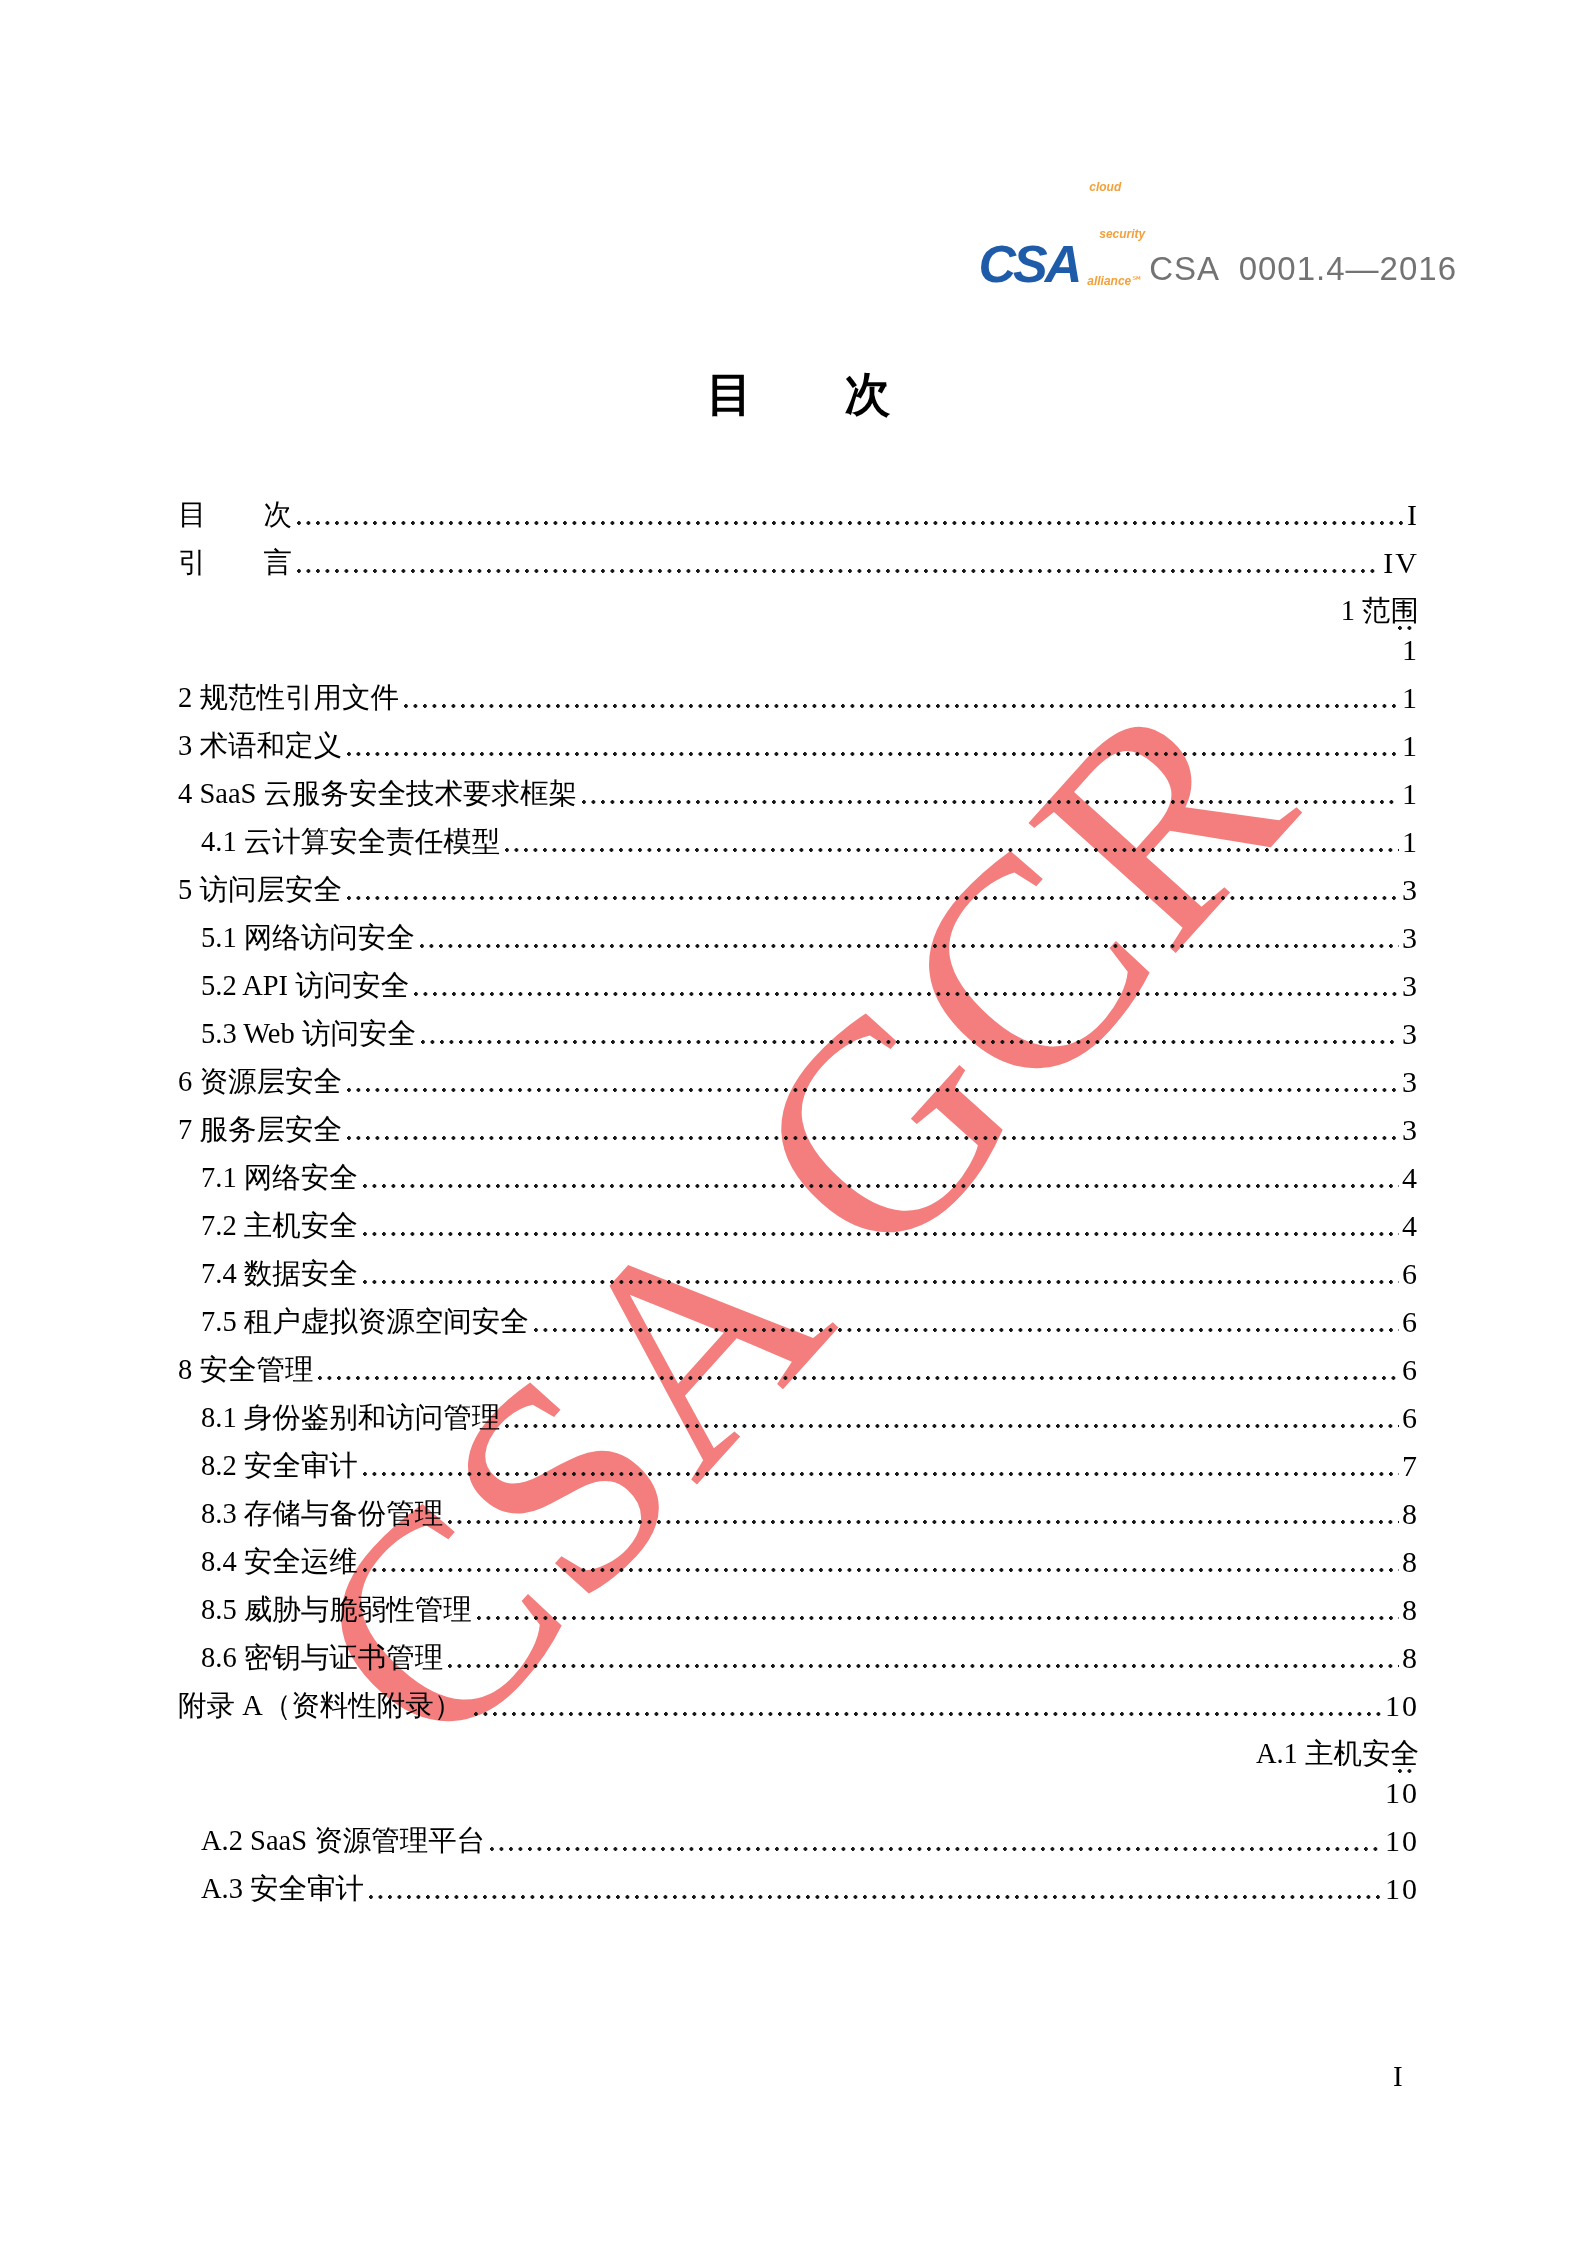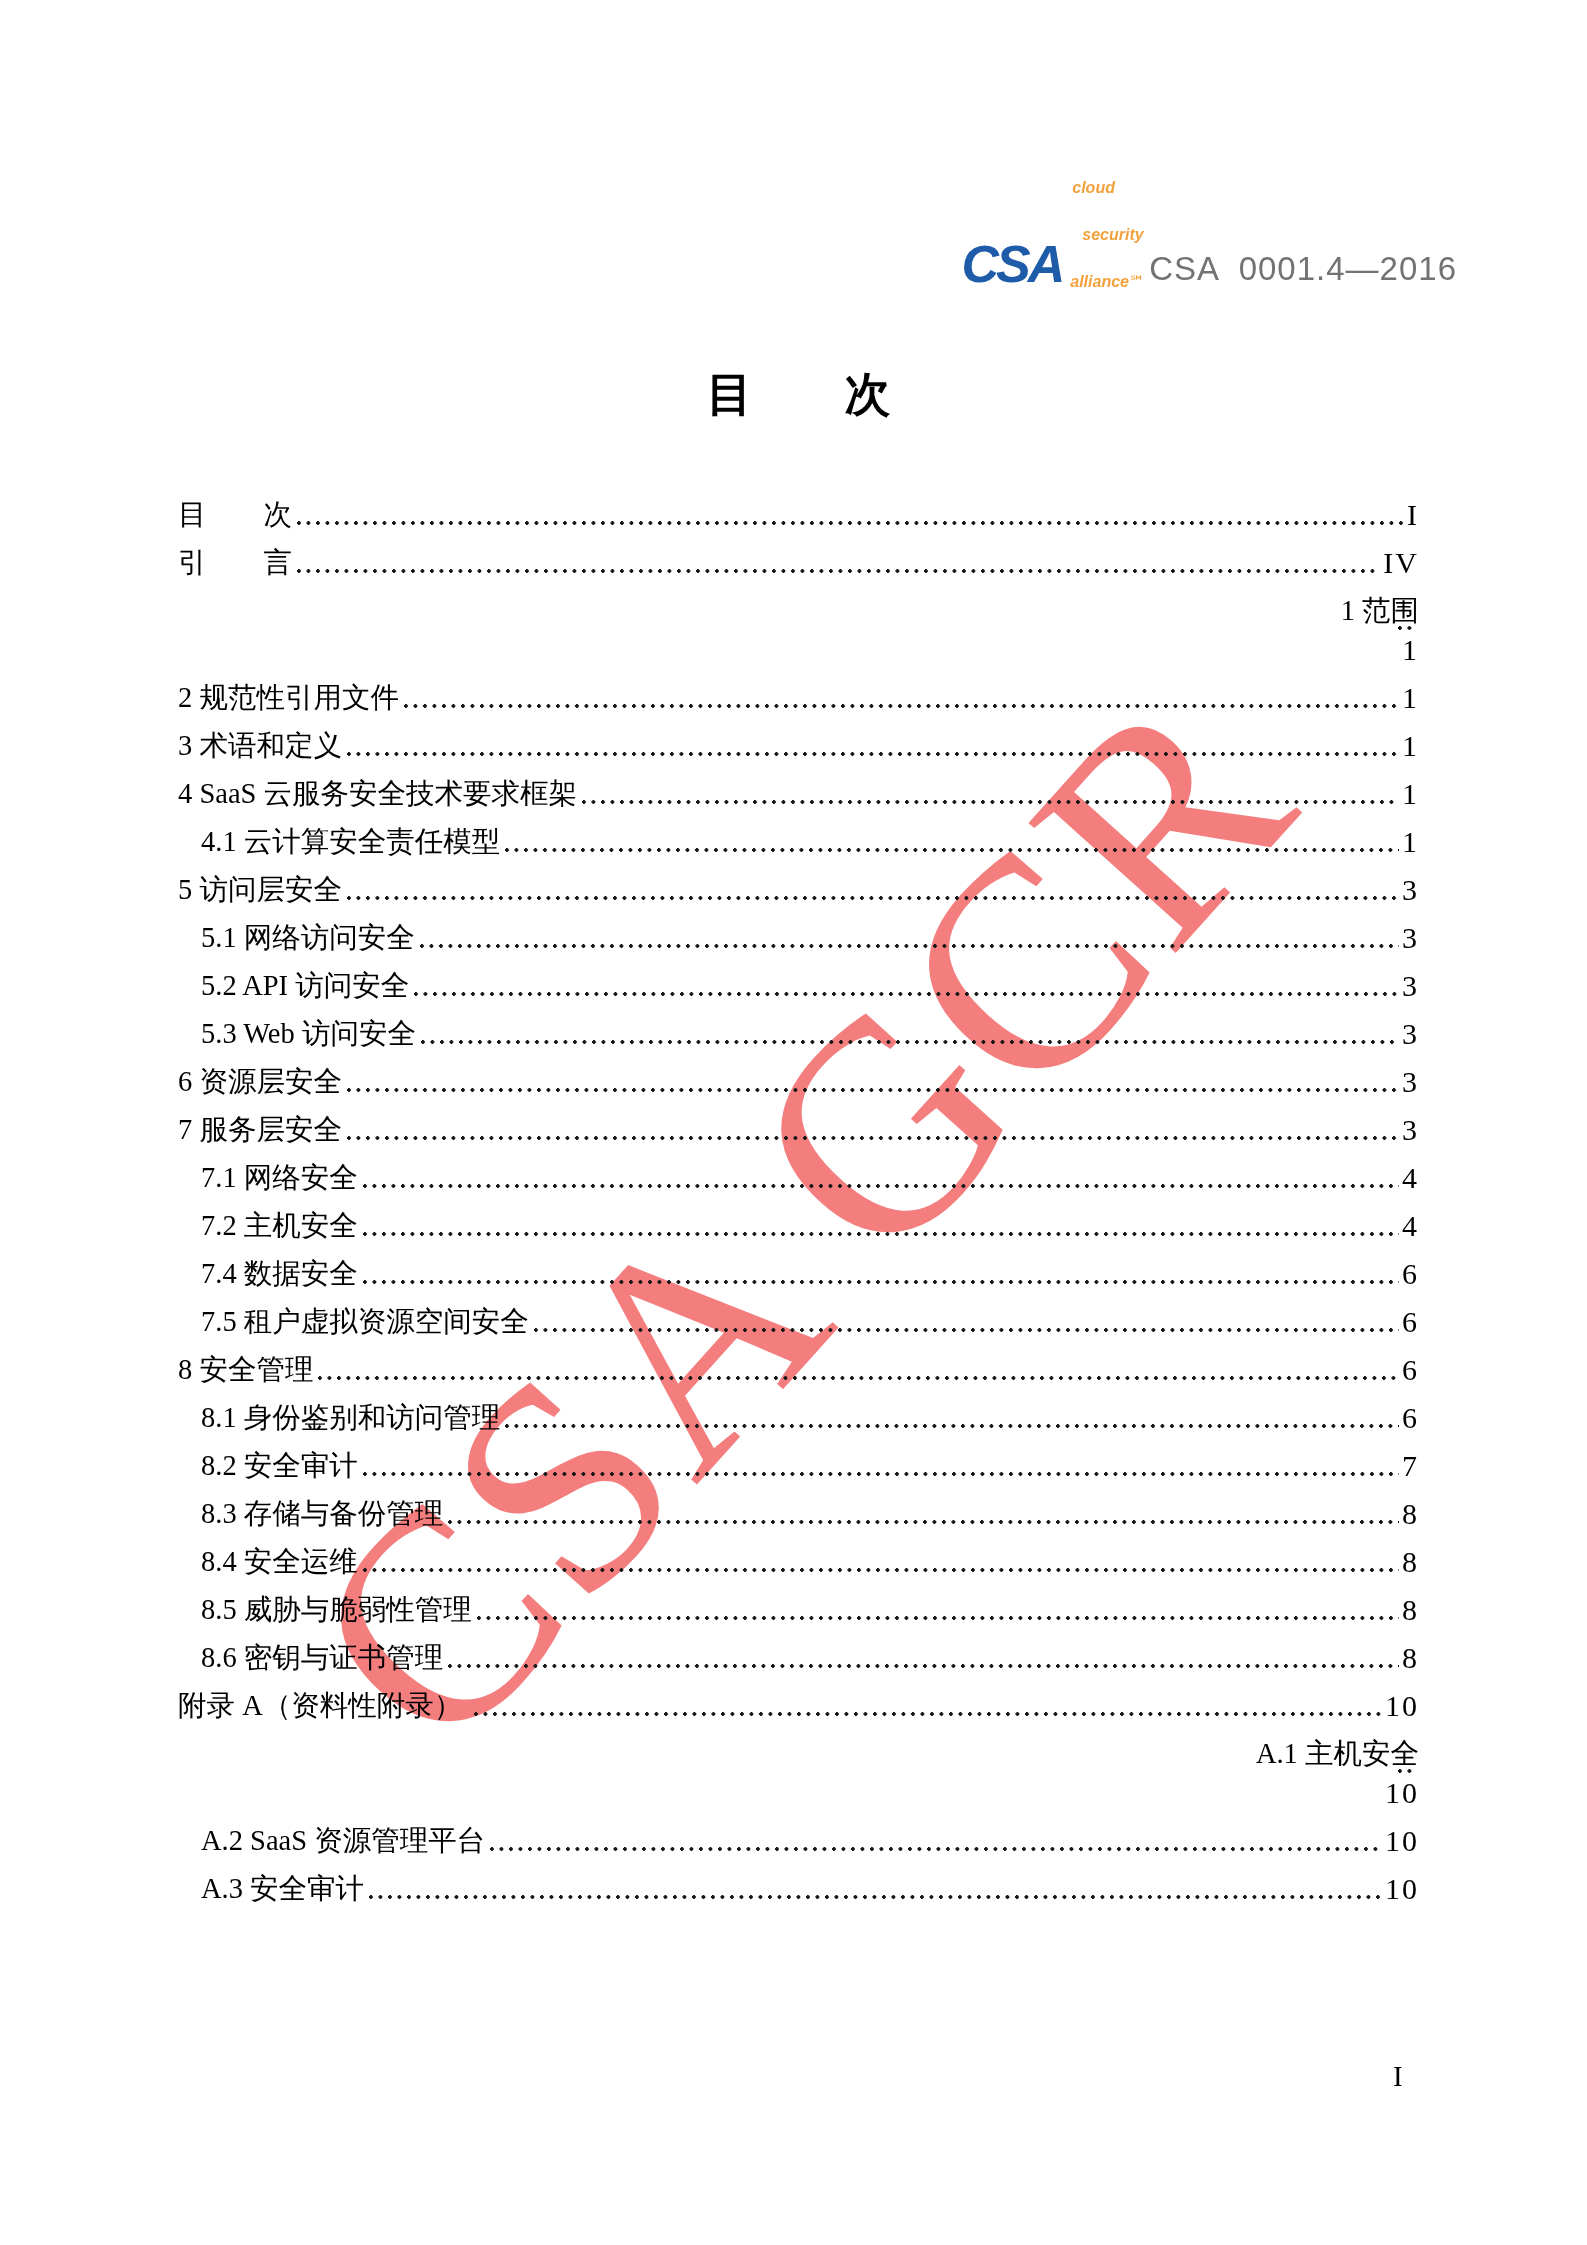--- a/index.html
+++ b/index.html
@@ -35,21 +35,21 @@
     font-family:"Liberation Sans","DejaVu Sans",sans-serif;
     font-style:italic;font-weight:700;
     font-size:52px;line-height:46px;
     letter-spacing:-3px;
     color:#1e5ba8;
   }
   .csa-words{
     display:flex;flex-direction:column;
     font-family:"Liberation Sans","DejaVu Sans",sans-serif;
     font-style:italic;font-weight:700;
-    font-size:16px;line-height:15px;
+    font-size:12px;line-height:15px;
     color:#f2a13c;
     margin-left:2px;margin-bottom:-2px;gap:32px;
   }
   .csa-word-0{padding-left:8px;}
   .csa-word-1{padding-left:18px;}
   .csa-word-2{padding-left:6px;}
   .doc-number{
     font-family:"Liberation Sans","DejaVu Sans",sans-serif;
     font-size:33px;line-height:36px;
     letter-spacing:1px;

